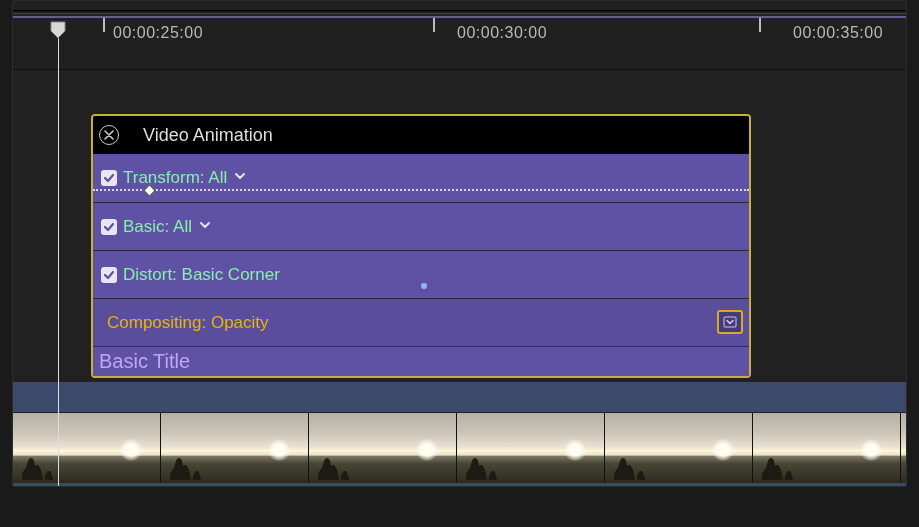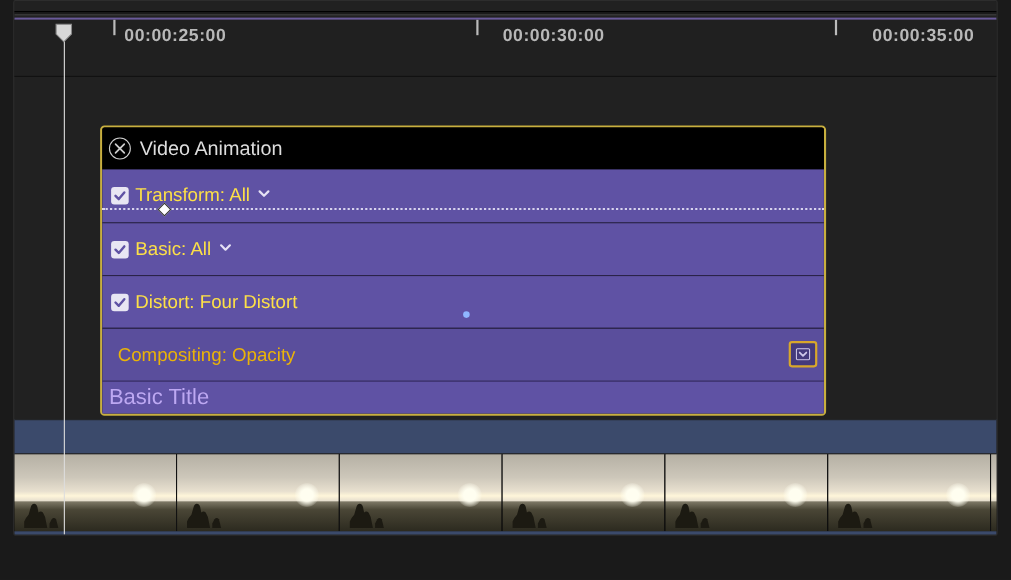--- a/index.html
+++ b/index.html
@@ -26,21 +26,20 @@
   }
   .top-accent {
     position:absolute; left:0; right:0; top:15px; height:2px;
     background:#6a5a9a;
   }
   
   .ruler {
     position:absolute; left:0; right:0; top:17px; height:52px;
     background:#202020;
     border-bottom:1px solid #111;
-    font-weight:bold;
   }
   .tick {
     position:absolute; top:0; width:2px; height:14px; background:#bbb;
   }
   .tick-label {
     position:absolute; top:6px; font-size:16px; color:#b8b8b8;
     letter-spacing: 0.5px;
   }
   
   .playhead-line {
@@ -86,36 +85,36 @@
   }
   
   .va-panel {
     position:absolute; left:78px; top:113px; width:660px;
     background:#000;
     border:2px solid #c8af3f;
     border-radius:4px;
     z-index:40;
   }
   .va-header {
-    height:38px; display:flex; align-items:center; gap:8px;
+    height:38px; display:flex; align-items:center; gap:24px;
     padding:0 6px; background:#000;
     border-top-left-radius:2px; border-top-right-radius:2px;text-align:center;
   }
   .va-close {
     width:20px; height:20px; border:1.5px solid #ccc; border-radius:50%;
     display:flex; align-items:center; justify-content:center;
     color:#ccc; font-size:13px; cursor:pointer;
   }
   .va-title { color:#ddd; font-size:18px; }
   .va-row {
     height:48px; background:#5f52a4;
     border-top:1px solid #2a2348;
     display:flex; align-items:center; padding:0 8px;
     position:relative;
-    font-size:17px; color:#fde047;
+    font-size:17px; color:#86efac;
   }
   .va-row.first { border-top:none; }
   .va-row .cb {
     width:16px; height:16px; border-radius:3px;
     background:#e8e6f3; margin-right:6px;
     display:flex; align-items:center; justify-content:center;
     color:#5f52a4; font-size:13px; font-weight:bold;
   }
   .va-row .chev {
     margin-left:6px;
@@ -264,21 +263,21 @@
           </svg>
       </span>
     </div>
 
     <div class="va-row">
       <div class="cb">
         <svg width="12" height="12" viewBox="0 0 12 12">
             <path d="M2 6 L5 9 L10 3" stroke="#5f52a4" stroke-width="2.2" fill="none" stroke-linecap="round" stroke-linejoin="round"></path>
           </svg>
       </div>
-      <span>Distort: Four Distort</span>
+      <span>Distort: Basic Corner</span>
       <div class="dot-center" id="dot-center" style="left: 328px;"></div>
     </div>
 
     <div class="va-row compositing">
       <span style="margin-left:6px">Compositing: Opacity</span>
       <div class="expand-btn">
         <svg width="14" height="12" viewBox="0 0 14 12">
           <rect x="1" y="1" width="12" height="10" rx="1" fill="none" stroke="#cfc8ea" stroke-width="1"></rect>
           <path d="M4 4.5 L7 7.5 L10 4.5" stroke="#cfc8ea" stroke-width="1.6" fill="none" stroke-linecap="round" stroke-linejoin="round"></path>
         </svg>

